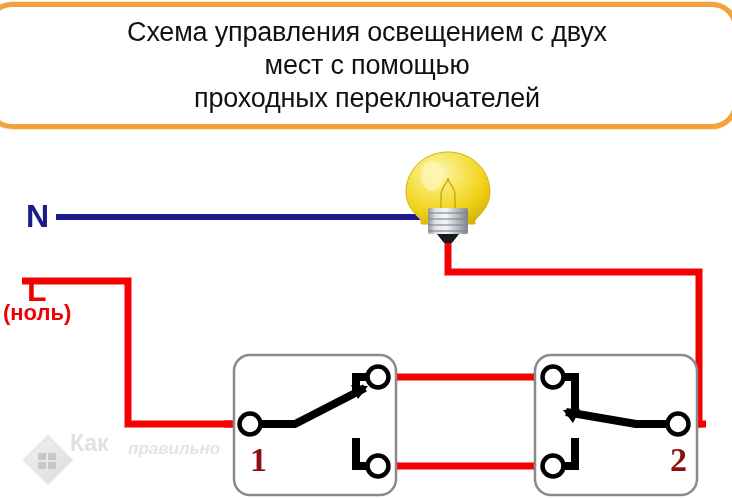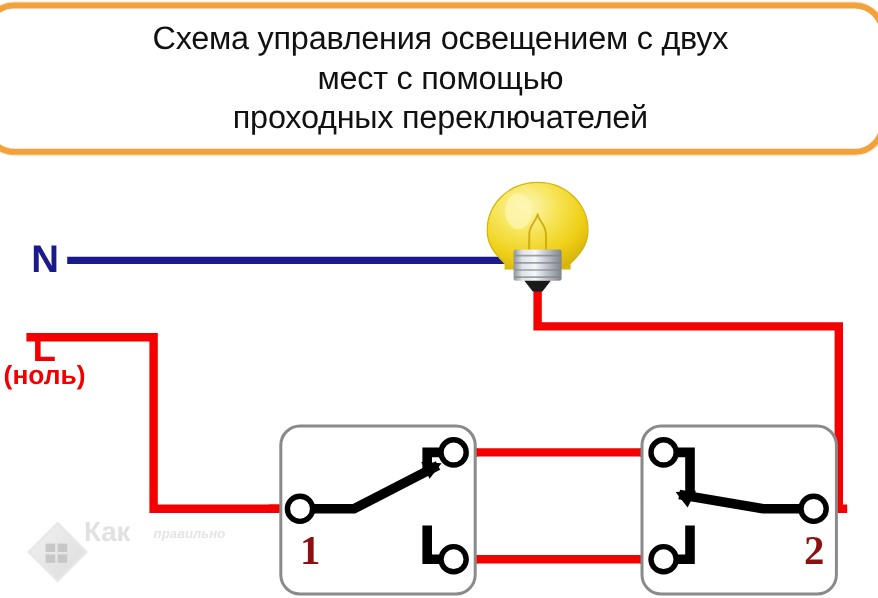--- a/index.html
+++ b/index.html
@@ -132,21 +132,21 @@
     font-size: 23px;
     color: #c9c9c9;
     text-shadow: 1px 1px 0 #ffffff;
   }
   .wm-text2 {
     position: absolute;
     left: 106px; top: 11px;
     font-family: "Liberation Sans", sans-serif;
     font-style: italic;
     font-weight: bold;
-    font-size: 11px;
+    font-size: 17px;
     color: #cfcfcf;
     text-shadow: 1px 1px 0 #ffffff;
   }
   .wm-text3 {
     position: absolute;
     left: 48px; top: 27px;
     font-family: "Liberation Sans", sans-serif;
     font-style: italic;
     font-weight: bold;
     font-size: 23px;

